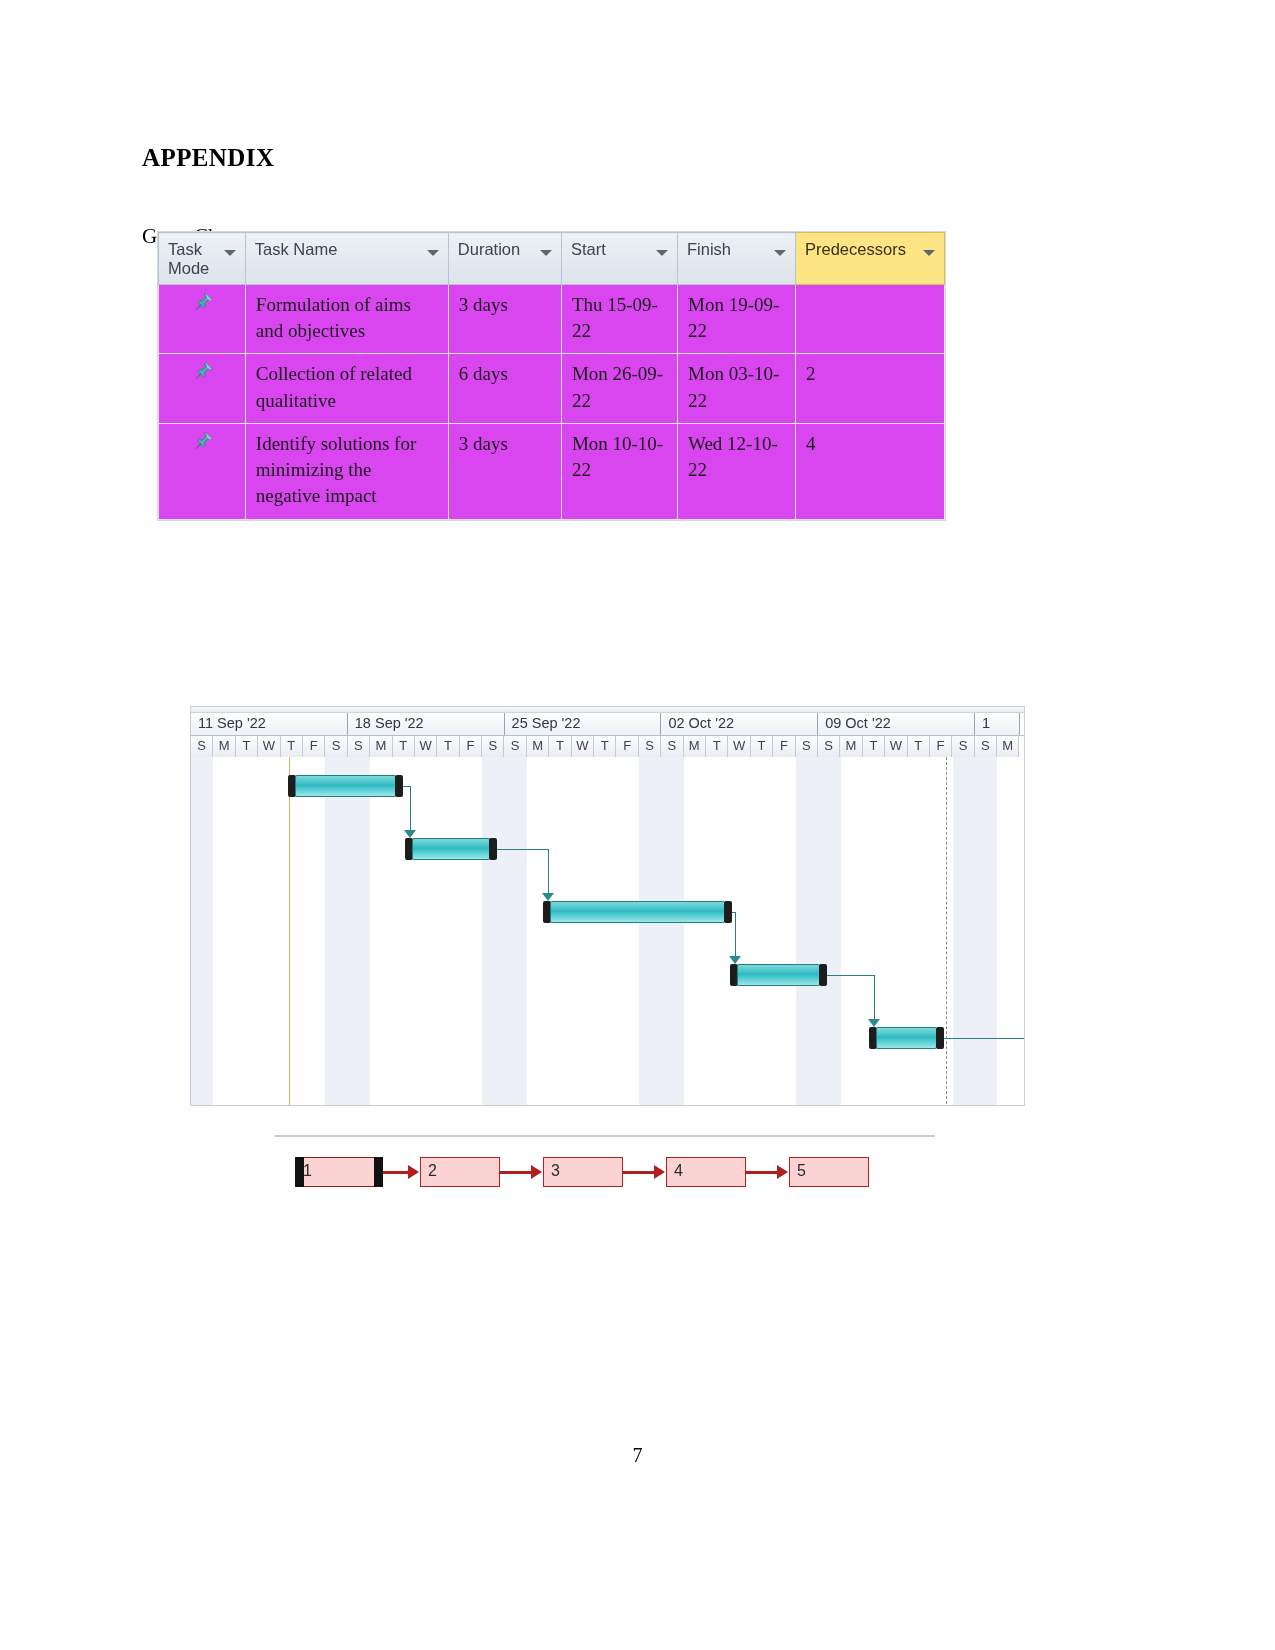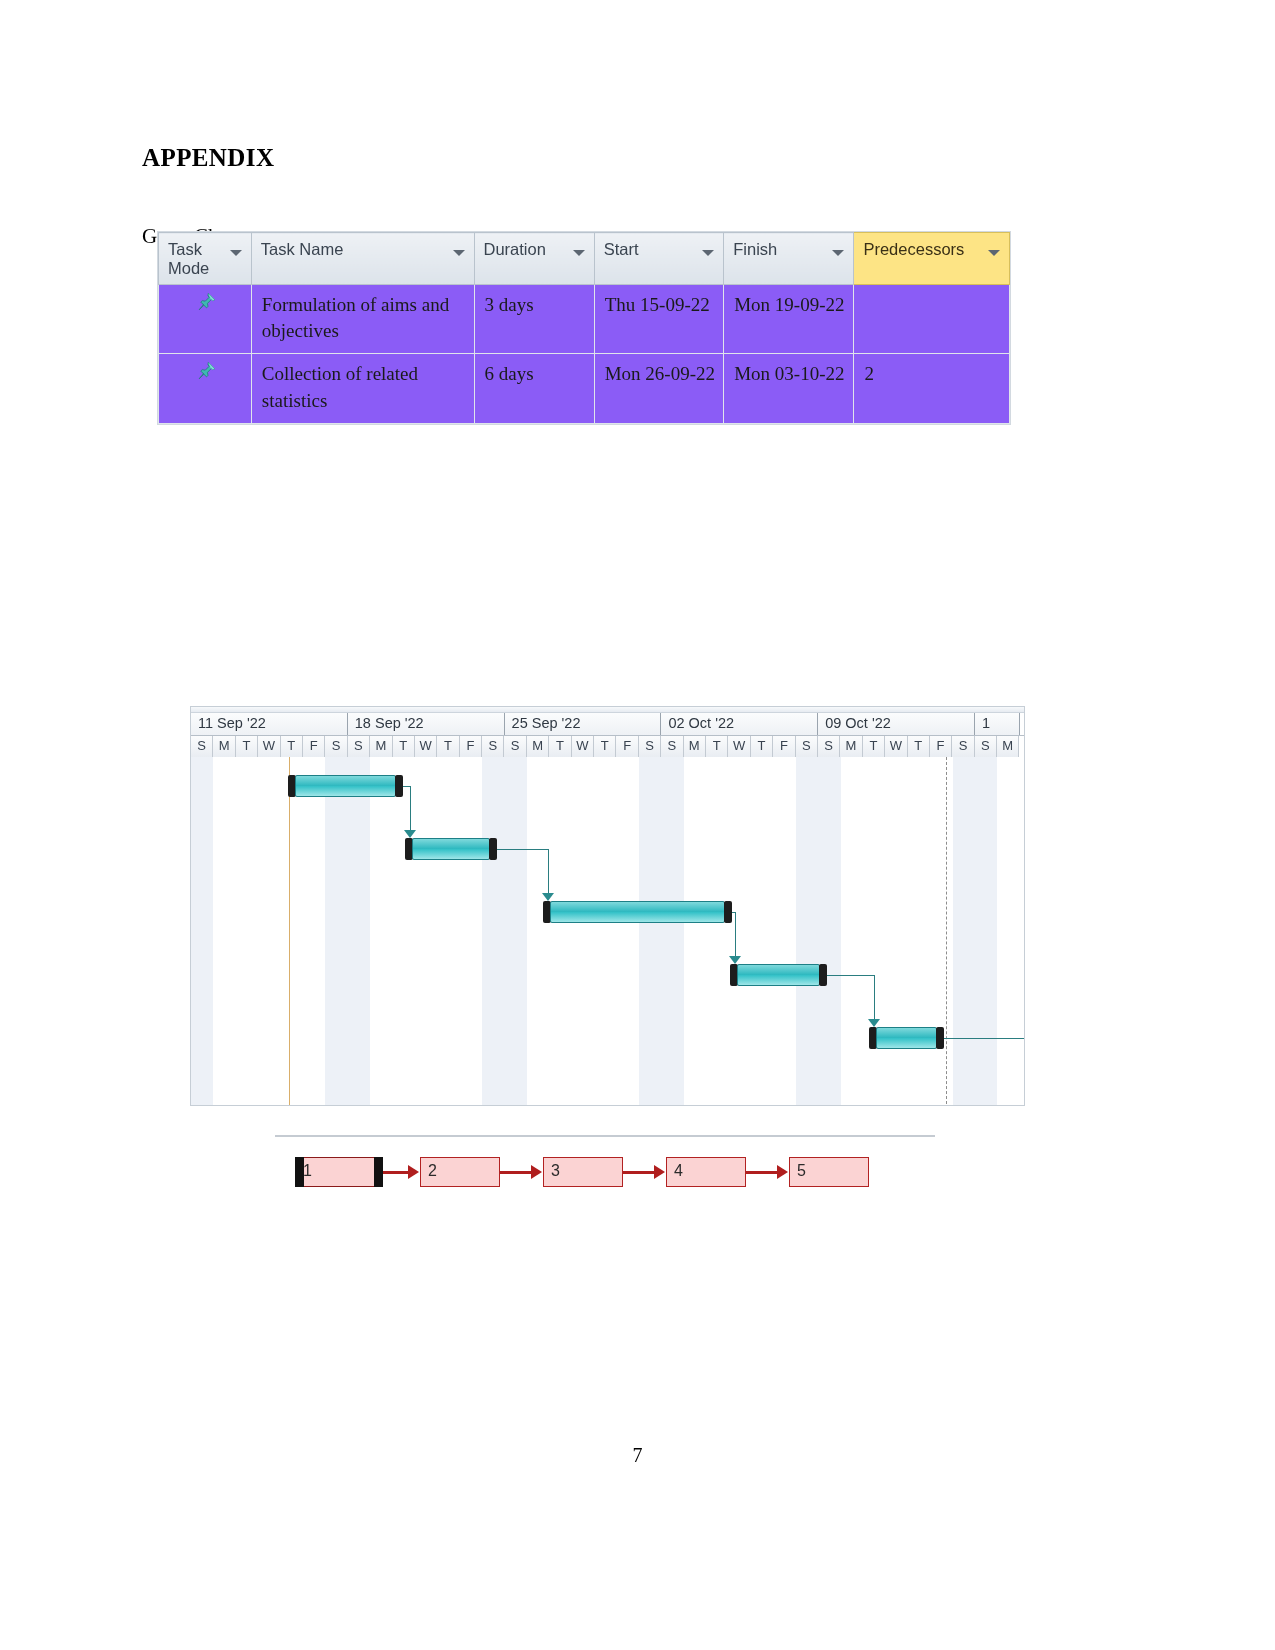--- a/index.html
+++ b/index.html
@@ -17,24 +17,24 @@
     font-size:25px;font-weight:bold;letter-spacing:.4px;color:#000;
   }
   #gantt-subtitle{
     position:absolute;left:142px;top:192px;
     font-family:"Liberation Serif", serif;
     font-size:21px;color:#000;margin-top:32px;
   }
 
   
   #task-table{
-    position:absolute;left:158px;top:232px;width:852px;
+    position:absolute;left:158px;top:232px;width:787px;
     border-collapse:collapse;
     font-family:"Liberation Sans", sans-serif;
-    background:#8b5cf6;
+    background:#d946ef;
     box-shadow:0 0 0 1px #d2d9e0;
   }
   #task-table th{
     background:linear-gradient(#eef1f5,#dce3ea);
     border:1px solid #b9c3cd;
     font-weight:normal;font-size:16.5px;color:#3a4450;
     text-align:left;vertical-align:top;
     padding:7px 8px 6px 9px;position:relative;height:36px;
   }
   #task-table th.pred{background:#fde485;border-color:#d8bf5a;color:#3a3016;}
@@ -175,25 +175,36 @@
           <td class="dur">3 days</td>
           <td class="start">Thu 15-09-22</td>
           <td class="finish">Mon 19-09-22</td>
           <td class="pred"></td>
         </tr>
         <tr>
           <td class="mode"><span class="pin"><svg viewBox="0 0 24 24" width="22" height="22">
                 <path d="M14.5 2.5l7 7-2.2 1.1-1.4-1.4-4.3 4.3.6 3.3-1.6 1.6-3.5-3.5-4.6 5.6 5.2-5 -3.4-3.4 1.6-1.6 3.3.6 4.3-4.3-1.4-1.4z" fill="#3fb8b0" stroke="#1c7a74" stroke-width=".8"></path>
                 <path d="M14.5 2.5l7 7-2.2 1.1-2.6-2.6z" fill="#7fd9d3"></path>
               </svg></span></td>
-          <td class="tname">Collection of related statistics</td>
+          <td class="tname">Collection of related qualitative</td>
           <td class="dur">6 days</td>
           <td class="start">Mon 26-09-22</td>
           <td class="finish">Mon 03-10-22</td>
           <td class="pred">2</td>
+        </tr>
+        <tr>
+          <td class="mode"><span class="pin"><svg viewBox="0 0 24 24" width="22" height="22">
+                <path d="M14.5 2.5l7 7-2.2 1.1-1.4-1.4-4.3 4.3.6 3.3-1.6 1.6-3.5-3.5-4.6 5.6 5.2-5 -3.4-3.4 1.6-1.6 3.3.6 4.3-4.3-1.4-1.4z" fill="#3fb8b0" stroke="#1c7a74" stroke-width=".8"></path>
+                <path d="M14.5 2.5l7 7-2.2 1.1-2.6-2.6z" fill="#7fd9d3"></path>
+              </svg></span></td>
+          <td class="tname">Identify solutions for minimizing the negative impact</td>
+          <td class="dur">3 days</td>
+          <td class="start">Mon 10-10-22</td>
+          <td class="finish">Wed 12-10-22</td>
+          <td class="pred">4</td>
         </tr>
       </tbody>
   </table>
 
   <div id="gantt">
     <div class="railtop"></div>
     <div id="weeks">
         <div class="w" style="width: 156.8px;">11 Sep '22</div>
         <div class="w" style="width: 156.8px;">18 Sep '22</div>
         <div class="w" style="width: 156.8px;">25 Sep '22</div>

